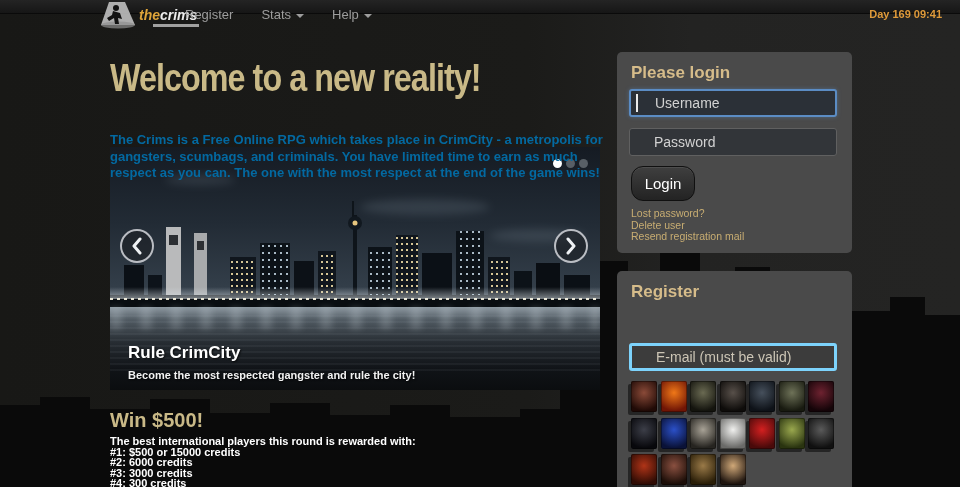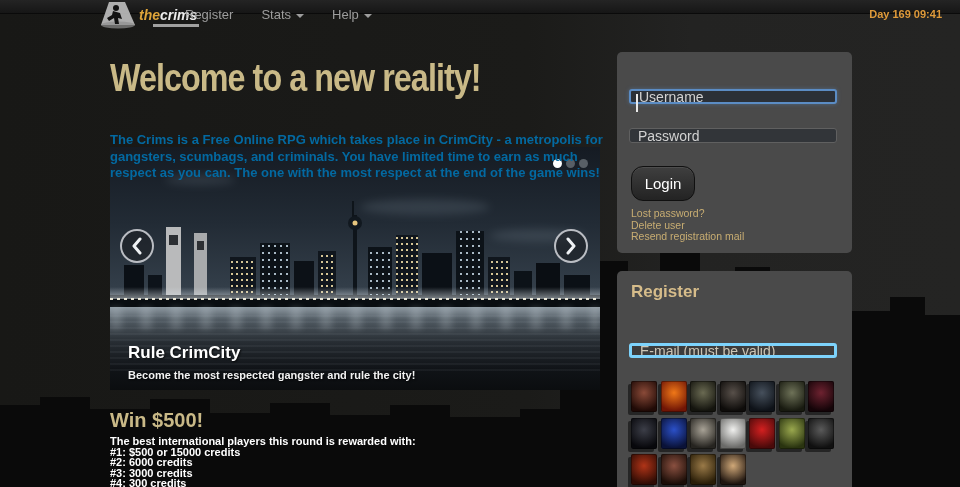--- a/index.html
+++ b/index.html
@@ -75,22 +75,22 @@
   .win-intro { position:absolute; left:110px; top:436px; z-index:3;
            font-size:11px; font-weight:bold; color:#fff; line-height:10px; }
   .win-lines { position:absolute; left:110px; top:447px; z-index:3; }
   .win-lines div { font-size:11px; font-weight:bold; color:#fff; line-height:10.3px; }
 
   
   .panel { position:absolute; left:617px; width:235px; background:#4a4a4a; border-radius:5px; z-index:5; }
   .panel-login { top:52px; height:201px; }
   .panel-register { top:271px; height:240px; }
   .panel h3 { position:absolute; left:14px; top:11px; font-size:17px; font-weight:bold; color:#d6bc8a; }
-  .tc-input { position:absolute; left:12px; width:208px; height:15px; border-radius:3px;
-           padding:0 8px; font-family:"Liberation Sans",sans-serif; font-size:14px; color:#e8e8e8; outline:none; }
+  .tc-input { position:absolute; left:12px; width:208px; height:28px; border-radius:3px;
+           padding:0 24px; font-family:"Liberation Sans",sans-serif; font-size:14px; color:#e8e8e8; outline:none; }
   .inp-user { top:37px; background:#2b3037; border:2px solid #5b8cc4; box-shadow:0 0 4px rgba(91,140,196,.45); }
   .inp-pass { top:76px; background:#323539; border:1px solid #606060; }
   .inp-user::placeholder, .inp-pass::placeholder { color:#d2d2d2; opacity:1; }
   .fake-caret { position:absolute; left:19px; top:42px; width:1.5px; height:18px; background:#eaeaea; z-index:6; }
   .login-btn { position:absolute; left:14px; top:114px; width:64px; height:35px;
            background:linear-gradient(#3f3f3f,#232323); border:1px solid #101010; border-radius:12px;
            color:#fff; font-family:"Liberation Sans",sans-serif; font-size:15px; cursor:pointer;
            box-shadow:inset 0 1px 0 rgba(255,255,255,.08); }
   .login-links { position:absolute; left:14px; top:156px; }
   .login-links a { display:block; color:#c8ad72; font-size:10.5px; line-height:11.5px; text-decoration:none; cursor:pointer; }
@@ -216,20 +216,21 @@
 <div class="win-intro">The best international players this round is rewarded with:</div>
 <div class="win-lines">
 
 <div>#1: $500 or 15000 credits</div>
     <div>#2: 6000 credits</div>
     <div>#3: 3000 credits</div>
     <div>#4: 300 credits</div>
   </div>
 
 <div class="panel panel-login">
+  <h3>Please login</h3>
   <input class="tc-input inp-user" type="text" autofocus="" placeholder="Username" style="">
   <span class="fake-caret"></span>
   <input class="tc-input inp-pass" type="password" placeholder="Password" style="">
   <button class="login-btn">Login</button>
   <div class="login-links">
     <a>Lost password?</a>
     <a>Delete user</a>
     <a>Resend registration mail</a>
   </div>
 </div>

